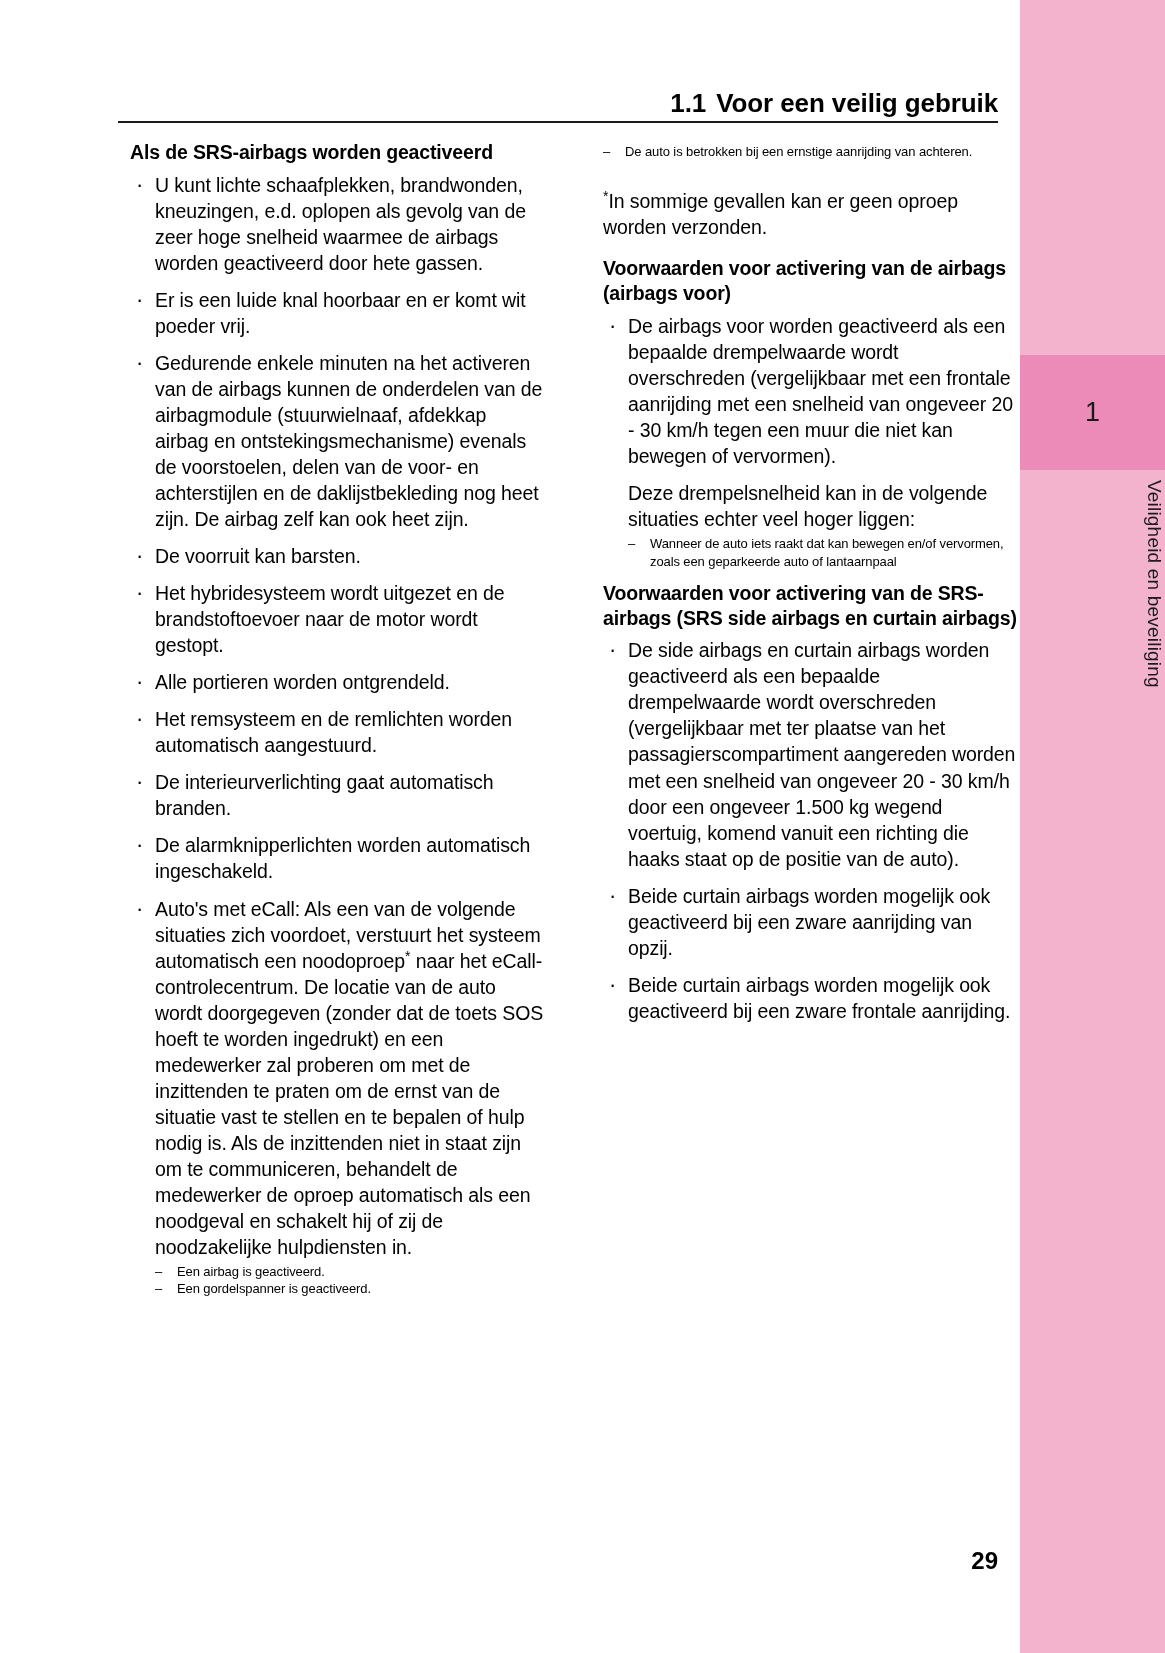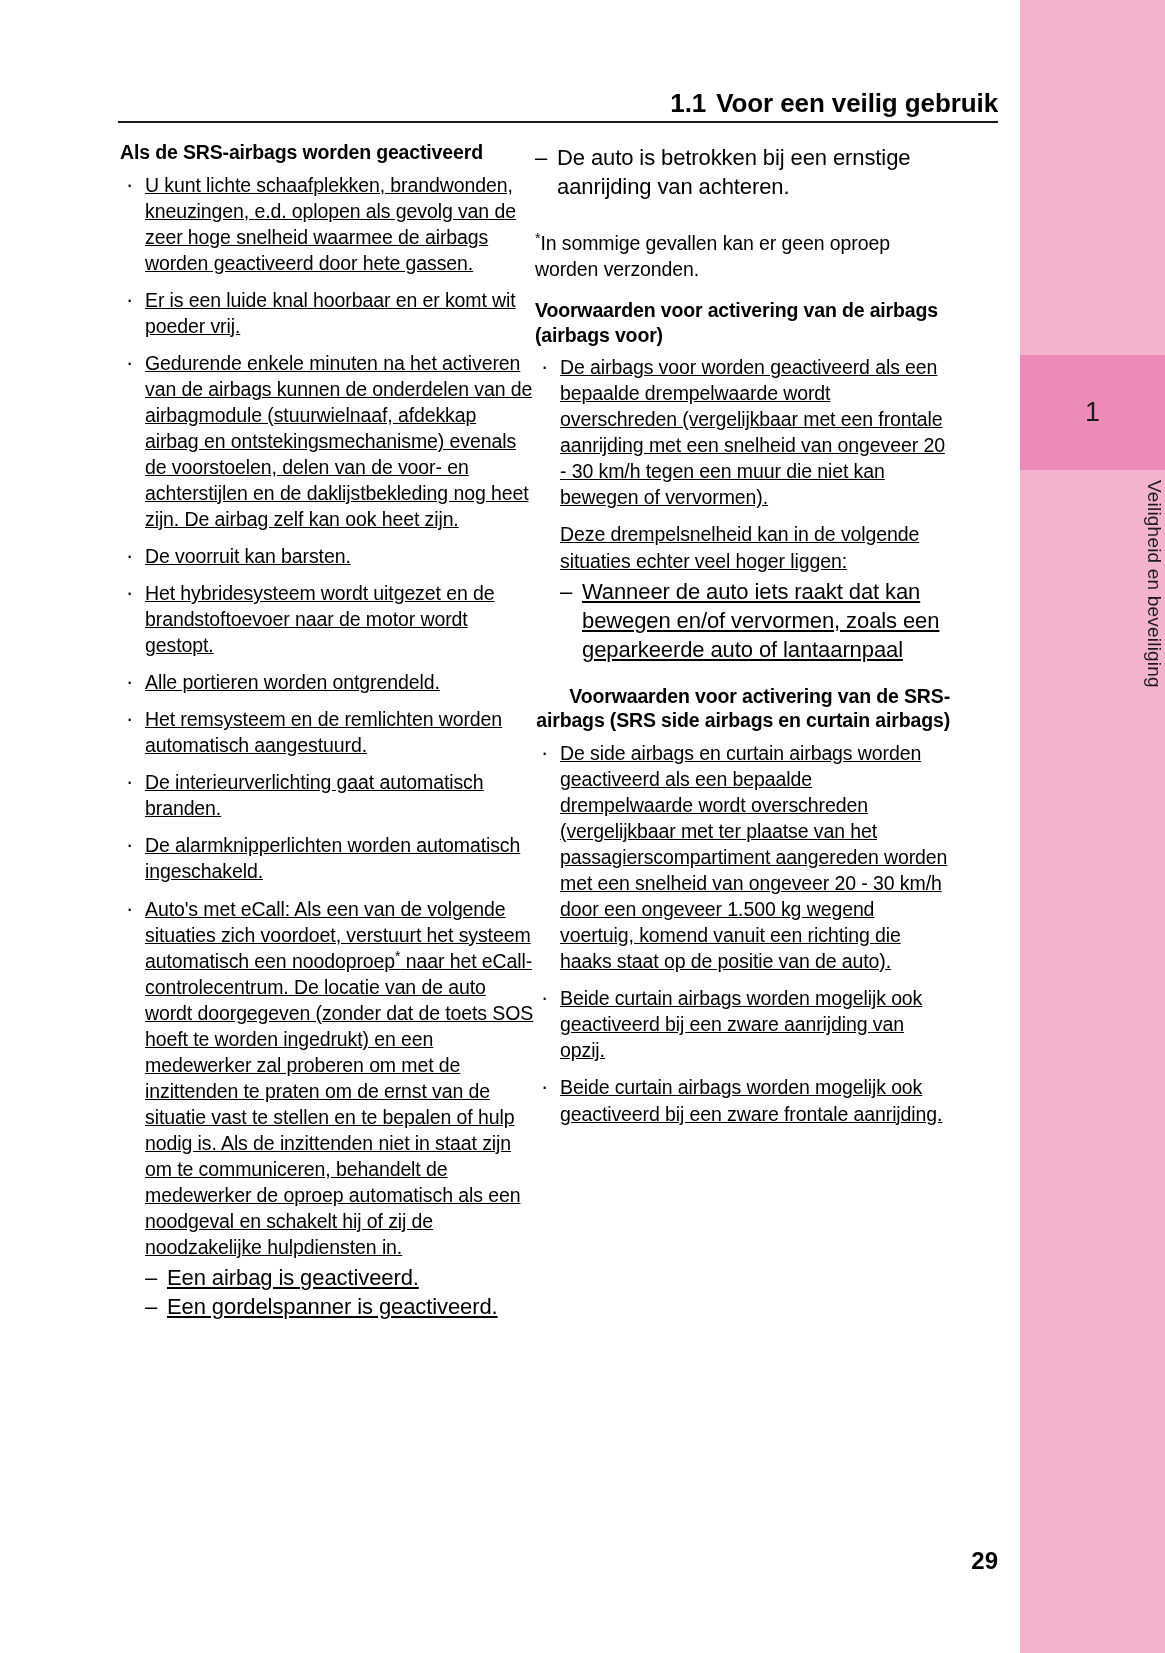--- a/index.html
+++ b/index.html
@@ -83,43 +83,43 @@
     top: 121px;
     left: 118px;
     width: 880px;
     height: 2px;
     background: #1a1a1a;
   }
 
   #columns {
     position: absolute;
     top: 140px;
-    left: 120px;
+    left: 130px;
     width: 888px;
     display: flex;
+    gap: 58px;
   }
   .column {
     width: 415px;
   }
 
   h3.sub-head {
     font-size: 19.5px;
     font-weight: bold;
     color: #000;
     margin: 0 0 7px 0;
     line-height: 1.27;
     letter-spacing: -0.15px;
   }
-  h3.sub-head.spaced { margin-top: 19px; text-align: right; }
+  h3.sub-head.spaced { margin-top: 11px; }
 
   ul.bullets {
     list-style: none;
     margin: 0;
     padding: 0;
-    text-decoration: underline;
   }
   ul.bullets > li {
     position: relative;
     padding-left: 25px;
     margin-bottom: 11px;
     font-size: 19.5px;
     line-height: 1.335;
     color: #000;
     letter-spacing: -0.1px;
   }
@@ -135,21 +135,21 @@
   ul.bullets > li.no-bullet::before { content: ""; }
 
   ul.dashes {
     list-style: none;
     margin: 3px 0 0 0;
     padding: 0;
   }
   ul.dashes > li {
     position: relative;
     padding-left: 22px;
-    font-size: 22px;
+    font-size: 13px;
     line-height: 1.335;
     color: #000;
     letter-spacing: -0.1px;
     margin-bottom: 0;
   }
   ul.dashes > li::before {
     content: "\2013";
     position: absolute;
     left: 0;
     top: 0;

